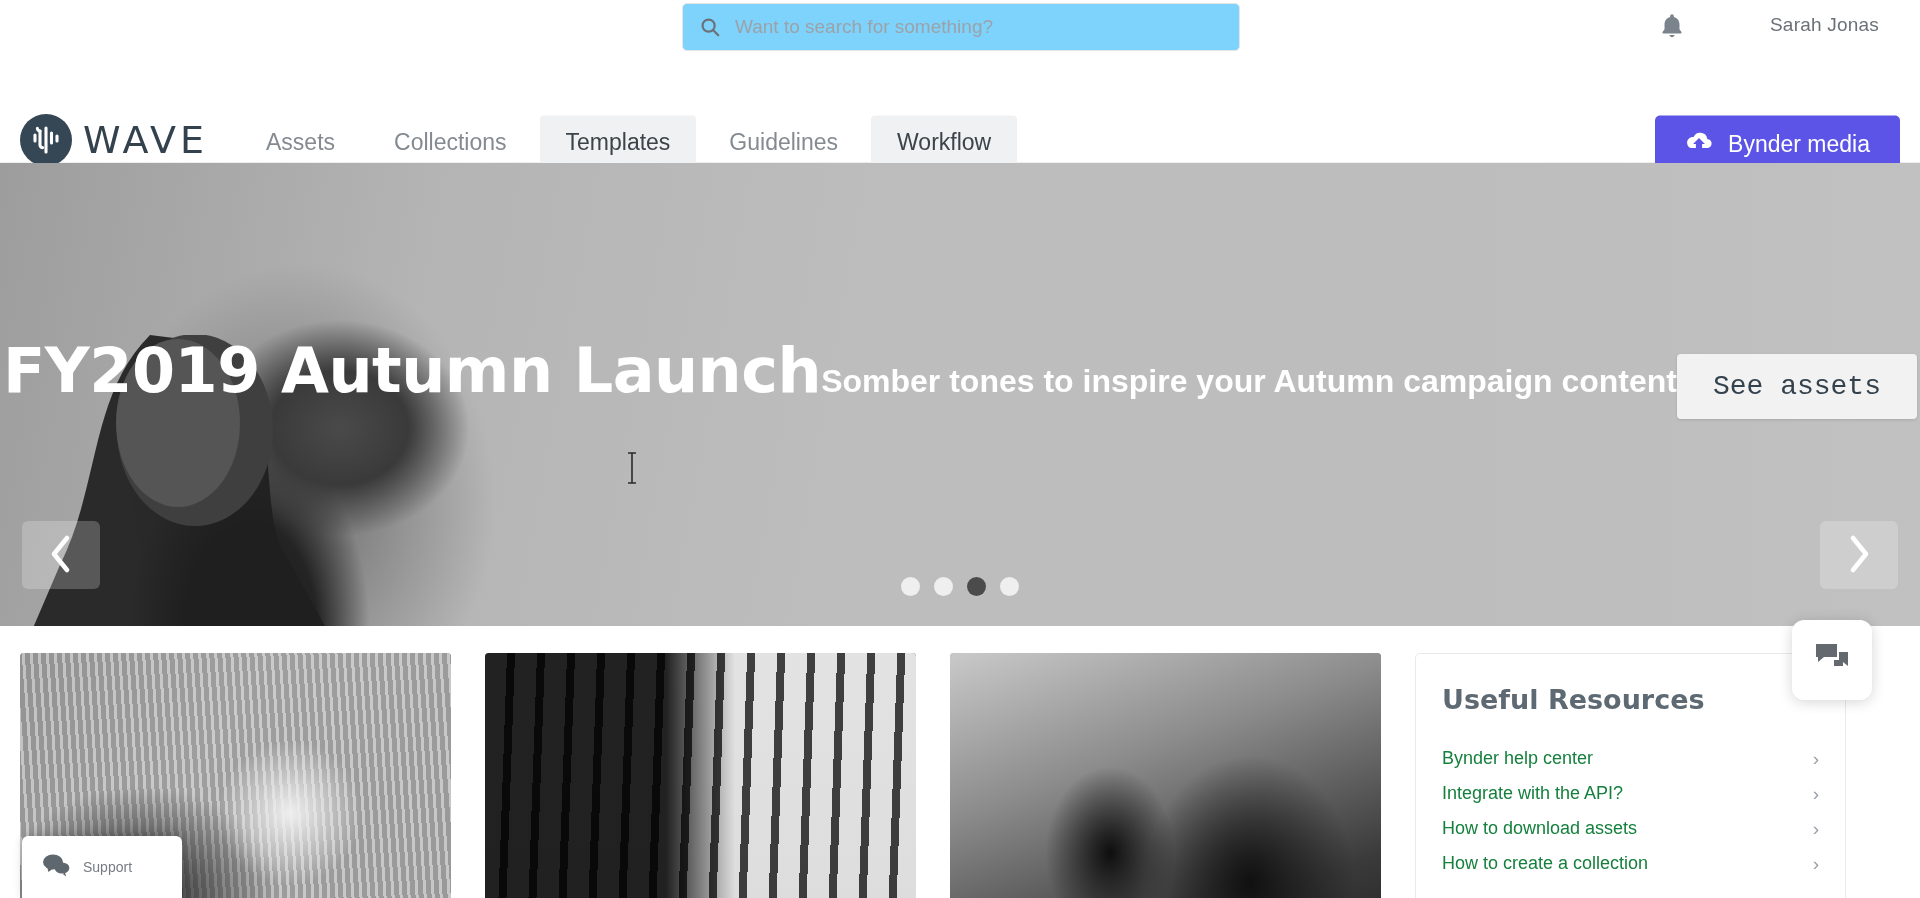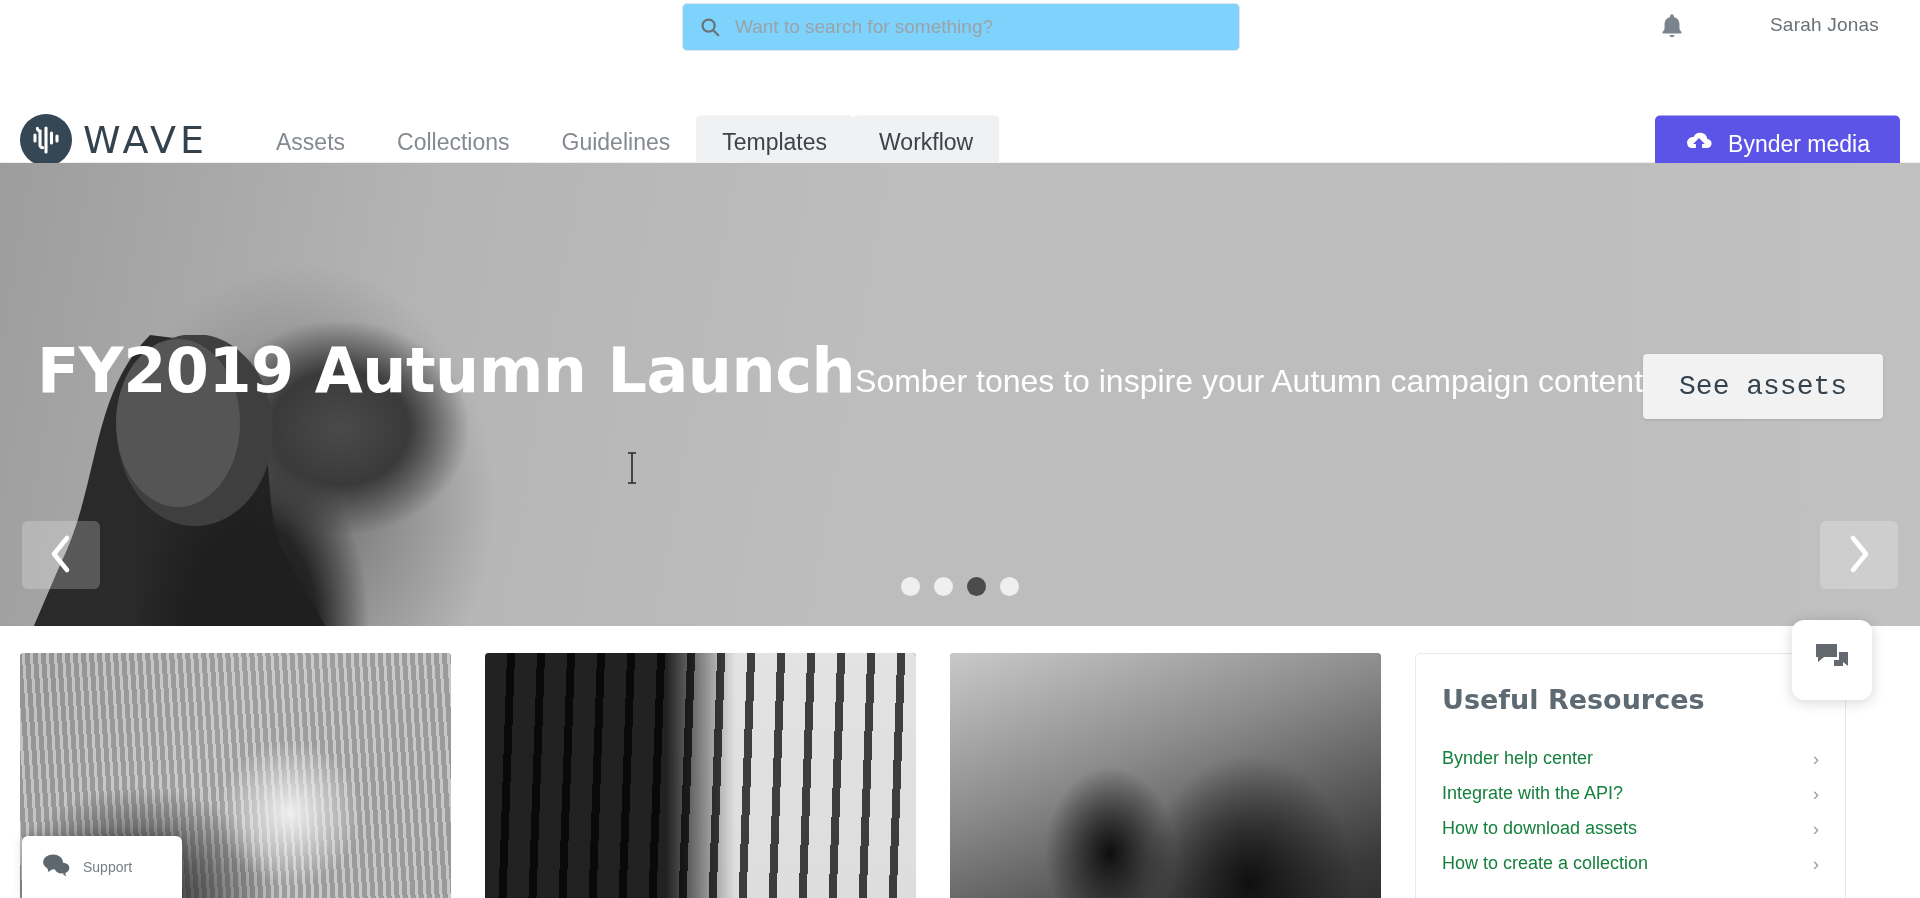--- a/index.html
+++ b/index.html
@@ -82,23 +82,23 @@
   }
   .logo-text {
     font-size: 38px;
     font-weight: 400;
     letter-spacing: 4px;
     color: #34424e;
     font-family: "DejaVu Sans", sans-serif;
   }
   .nav-links {
     position: absolute;
-    left: 250px; top: 82px;
+    left: 240px; top: 82px;
     transform: translateY(-50%);
-    display: flex; align-items: flex-end;
+    display: flex; align-items: flex-end; gap: 7px;
   }
   .nav-link {
     font-size: 23px;
     color: #848a90;
     padding: 15px 26px;
     border-radius: 4px 4px 0 0;
     cursor: pointer;
     white-space: nowrap;
     line-height: 1;
   }
@@ -161,21 +161,21 @@
     font-weight: bold;
     color: #ffffff;
     line-height: 1.05;
     letter-spacing: -.5px;
     text-align: center;
   }
   .hero-sub {
     margin-top: 22px;
     font-size: 32px;
     color: #ffffff;
-    font-weight: 400;
+    font-weight: 700;
     text-align: center;
   }
   .hero-cta {
     margin-top: 32px;
     background: #f2f2f2;
     border: none;
     border-radius: 4px;
     padding: 17px 36px;
     font-size: 28px;
     color: #34424e;
@@ -349,22 +349,22 @@
           <path d="M11 6 a2.6 2.6 0 0 1 -2.6 -2.6"></path>
         </g>
       </svg>
     </span>
     <span class="logo-text">WAVE</span>
   </div>
 
   <div class="nav-links">
     <div class="nav-link">Assets</div>
     <div class="nav-link">Collections</div>
+    <div class="nav-link active">Templates</div>
     <div class="nav-link">Guidelines</div>
-    <div class="nav-link active">Templates</div>
     <div class="nav-link active">Workflow</div>
   </div>
 
   <button class="upload-btn">
     <span>
       <svg width="28" height="22" viewBox="0 0 28 22" fill="#ffffff">
         <path d="M22.3 8.4A7.2 7.2 0 0 0 8.6 6.6 5.7 5.7 0 0 0 5.8 17.6h5.1v-4.1H8.1L14 7.4l5.9 6.1h-2.8v4.1h4.6a4.6 4.6 0 0 0 .6-9.2z"></path>
       </svg>
     </span>
     <span>Bynder media</span>

